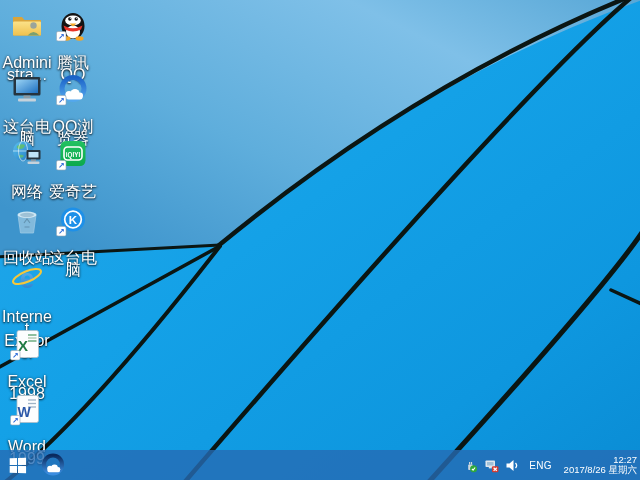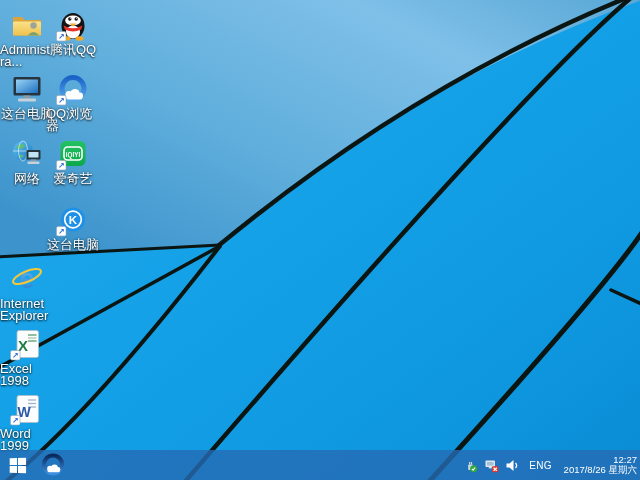--- a/index.html
+++ b/index.html
@@ -10,22 +10,22 @@
   }
   .wallpaper{position:absolute;inset:0;display:block;}
 
   
   .dicon{
     position:absolute;width:54px;display:flex;flex-direction:column;
     align-items:center;cursor:default;
   }
   .dicon .art{width:34px;height:34px;flex:0 0 34px;}
   .dicon .lbl{
-    margin-top:2px;max-width:56px;text-align:left;
-    font-size:13px;line-height:12px;color:#fff;
+    margin-top:15px;max-width:56px;text-align:center;
+    font-size:16px;line-height:12px;color:#fff;
     text-shadow:0 1px 2px rgba(0,0,0,.85),0 0 3px rgba(0,0,0,.45);
     word-break:break-word;
   }
 
   
   .taskbar{
     position:absolute;left:0;right:0;bottom:0;height:30px;
     background:rgba(38,108,180,.80);
     display:flex;align-items:center;
   }
@@ -193,20 +193,29 @@
       <rect x="8" y="10" width="18" height="13" rx="3.5" fill="none" stroke="#fff" stroke-width="1.6"></rect>
       <text x="17" y="19.5" font-size="6.3" font-weight="bold" fill="#fff" text-anchor="middle">iQIYI</text>
       <g>
         <rect x=".5" y="23.5" width="9.5" height="9.5" rx="1.5" fill="#fff" stroke="#96A5B4" stroke-width=".6"></rect>
         <text x="5.3" y="31.4" font-size="8" font-weight="bold" fill="#2E6BD8" text-anchor="middle">↗</text>
       </g>
     </svg>
     <div class="lbl">爱奇艺</div>
   </div>
 
+  <div class="dicon" style="left:0;top:203px">
+    <svg class="art" viewBox="0 0 34 34">
+      <path d="M8,12 L26,12 L23.5,30 L10.5,30 Z" fill="#BCD9EA" opacity=".55" stroke="#E8F4FA" stroke-width=".8"></path>
+      <ellipse cx="17" cy="11.8" rx="9.5" ry="3.2" fill="#D8ECF6" opacity=".9"></ellipse>
+      <ellipse cx="17" cy="12" rx="7" ry="2.2" fill="#7FA8C2" opacity=".6"></ellipse>
+      <path d="M14,20 l3,-4 3,4 M14.5,24 h5" stroke="#5E8CA8" stroke-width="1.1" fill="none" opacity=".85"></path>
+    </svg>
+    <div class="lbl">回收站</div>
+  </div>
 
   <div class="dicon" style="left:46px;top:203px">
     <svg class="art" viewBox="0 0 34 34">
       <circle cx="17" cy="16.5" r="12" fill="#1E90E8"></circle>
       <circle cx="17" cy="16.5" r="8.3" fill="none" stroke="#fff" stroke-width="1.7"></circle>
       <text x="17" y="21" font-size="11.5" font-weight="bold" fill="#fff" text-anchor="middle">K</text>
       <g>
         <rect x=".5" y="23.5" width="9.5" height="9.5" rx="1.5" fill="#fff" stroke="#96A5B4" stroke-width=".6"></rect>
         <text x="5.3" y="31.4" font-size="8" font-weight="bold" fill="#2E6BD8" text-anchor="middle">↗</text>
       </g>

